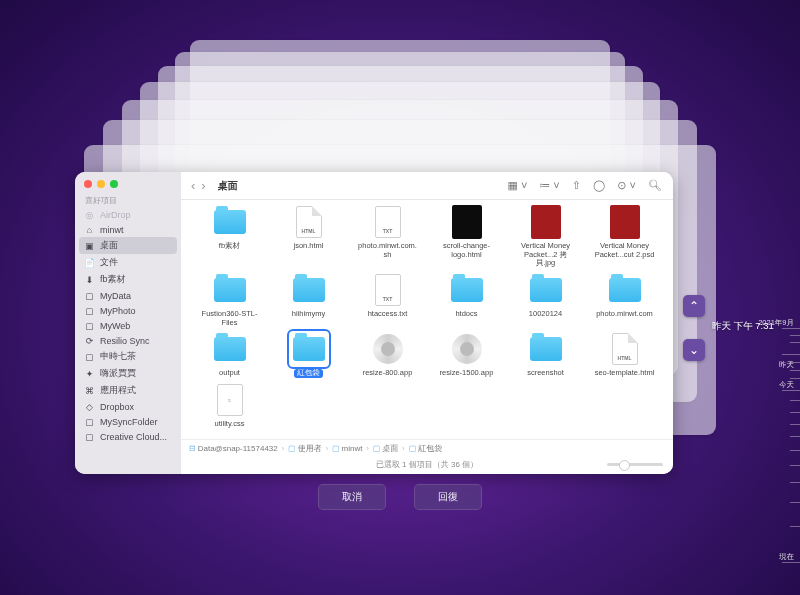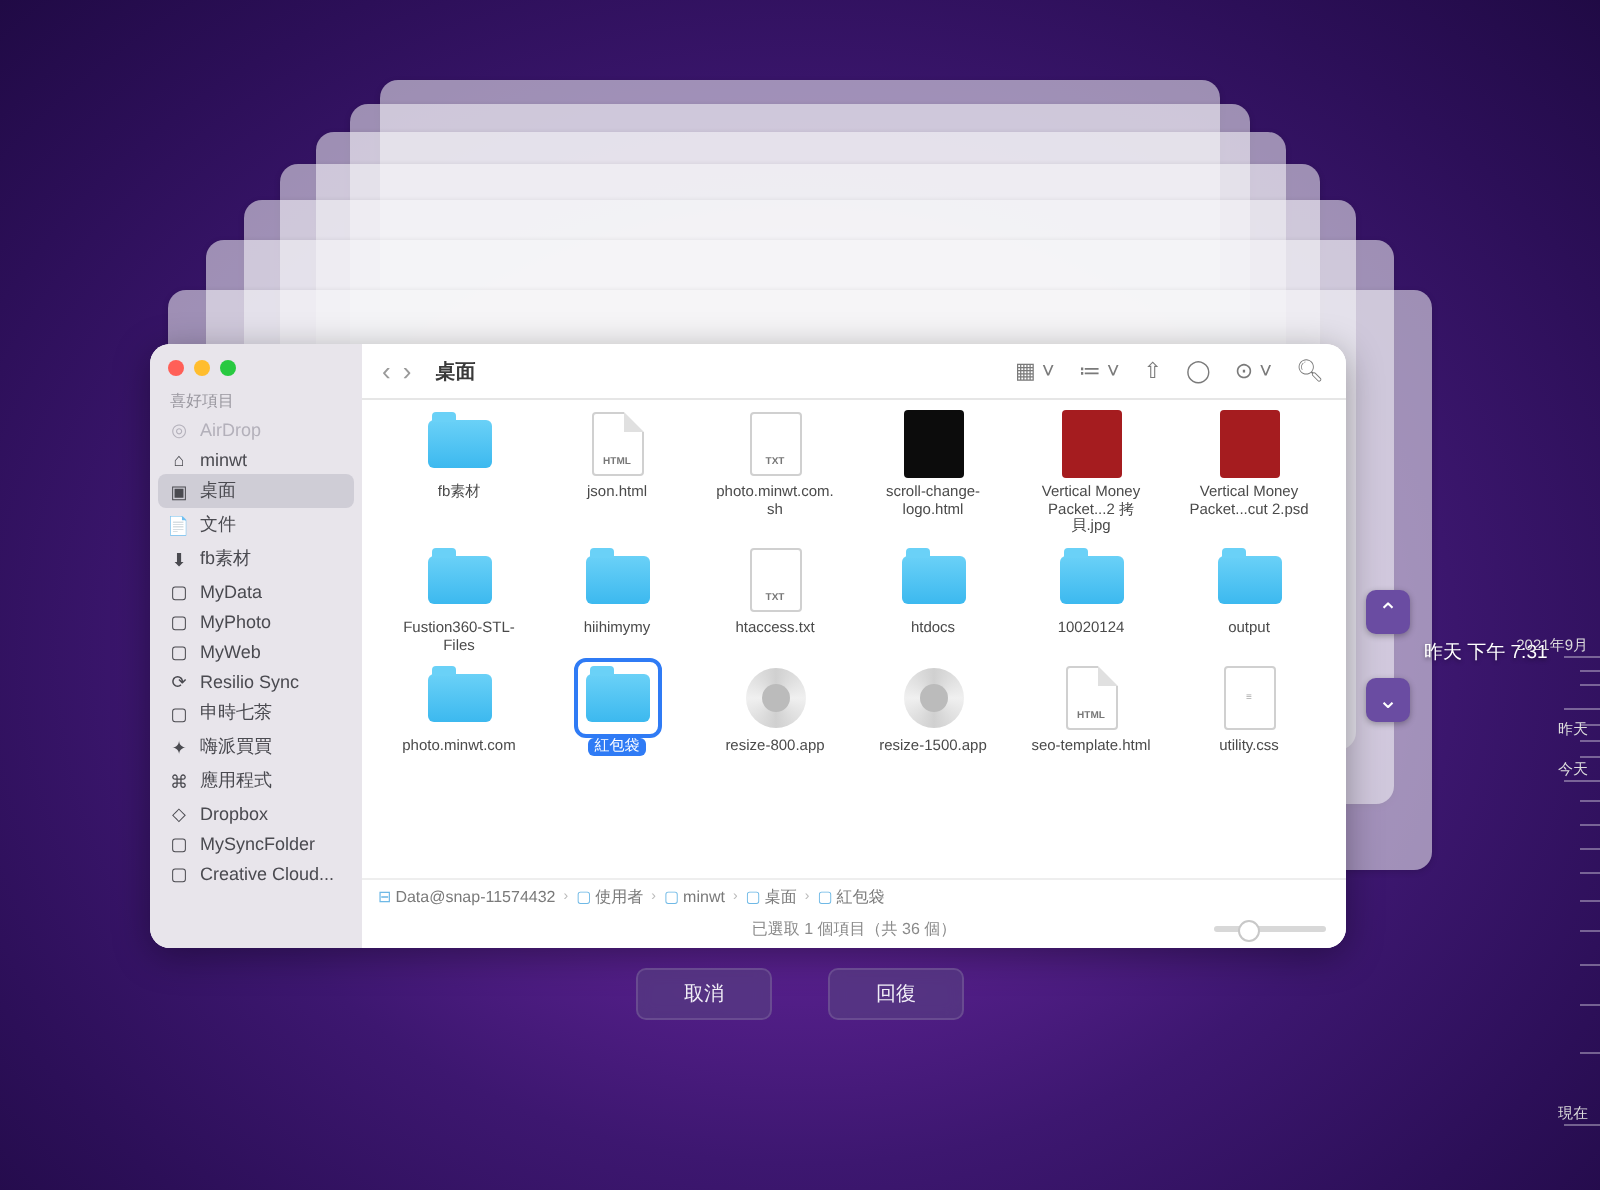--- a/index.html
+++ b/index.html
@@ -246,45 +246,51 @@
             <div class="file">
               <div class="thumb">
                 <div class="folder-ico"></div>
               </div>
               <div class="lbl">10020124</div>
             </div>
             <div class="file">
               <div class="thumb">
                 <div class="folder-ico"></div>
               </div>
+              <div class="lbl">photo.minwt.com</div>
+            </div>
+            <div class="file">
+              <div class="thumb">
+                <div class="folder-ico"></div>
+              </div>
               <div class="lbl">output</div>
             </div>
-            <div class="file">
-              <div class="thumb">
-                <div class="folder-ico"></div>
-              </div>
-              <div class="lbl">photo.minwt.com</div>
-            </div>
             <div class="file sel">
               <div class="thumb">
                 <div class="folder-ico"></div>
               </div>
               <div class="lbl">紅包袋</div>
             </div>
             <div class="file">
               <div class="thumb">
                 <div class="app-ico"></div>
               </div>
               <div class="lbl">resize-800.app</div>
             </div>
             <div class="file">
               <div class="thumb">
                 <div class="app-ico"></div>
               </div>
               <div class="lbl">resize-1500.app</div>
+            </div>
+            <div class="file">
+              <div class="thumb">
+                <div class="folder-ico"></div>
+              </div>
+              <div class="lbl">screenshot</div>
             </div>
             <div class="file">
               <div class="thumb">
                 <div class="html-ico">HTML</div>
               </div>
               <div class="lbl">seo-template.html</div>
             </div>
             <div class="file">
               <div class="thumb">
                 <div class="css-ico">≡</div>

